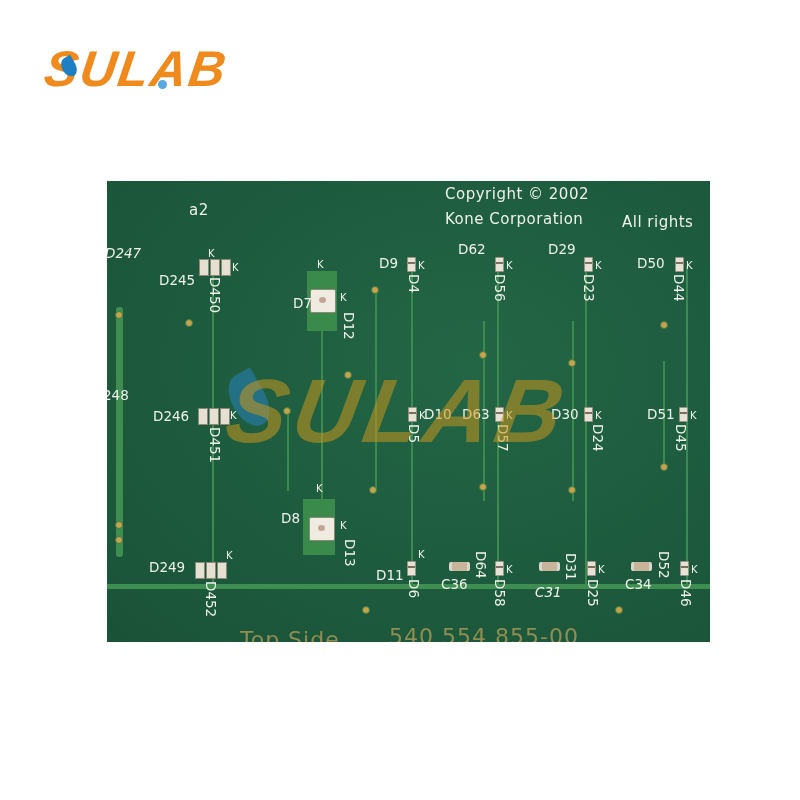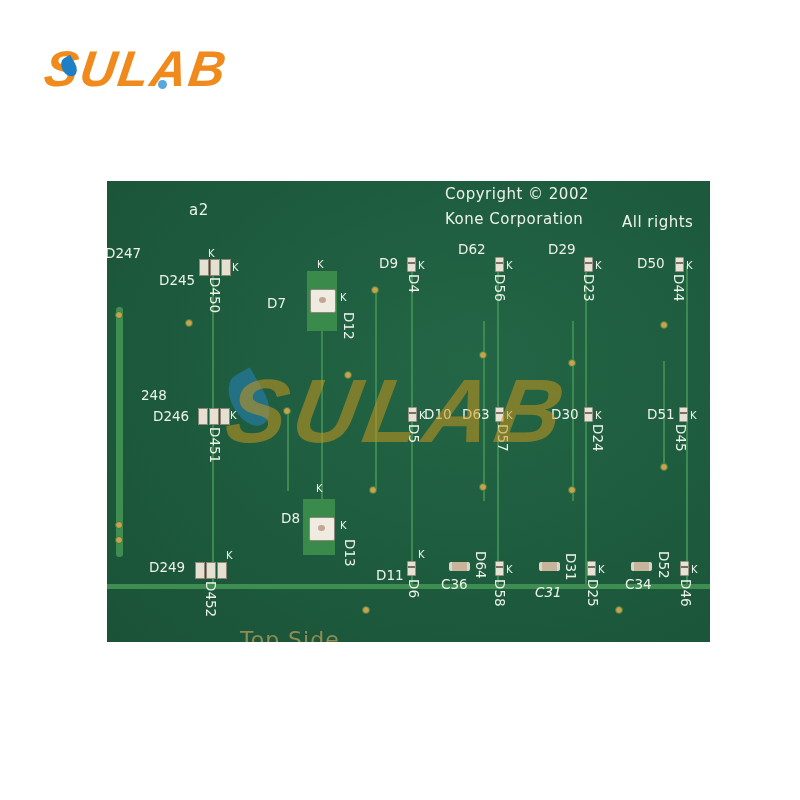--- a/index.html
+++ b/index.html
@@ -70,49 +70,49 @@
   <div class="via" style="left:8px;top:340px;"></div>
   <div class="via" style="left:8px;top:355px;"></div>
   <div class="via" style="left:255px;top:425px;"></div>
   <div class="via" style="left:508px;top:425px;"></div>
 
   <div class="silk big" style="left:82px;top:22px;">a2</div>
   <div class="silk big" style="left:338px;top:6px;">Copyright © 2002</div>
   <div class="silk big" style="left:338px;top:31px;">Kone Corporation</div>
   <div class="silk big" style="left:515px;top:34px;">All rights</div>
 
-  <div class="silk lbl" style="left:-2px;top:66px;">D247</div>
+  <div class="silk lbl" style="left:-2px;top:66px;font-style:italic;">D247</div>
   <div class="silk lbl" style="left:52px;top:93px;">D245</div>
   <div class="silk small" style="left:101px;top:68px;">K</div>
   <div class="tripled" style="left:92px;top:78px;"></div>
   <div class="tripled" style="left:103px;top:78px;"></div>
   <div class="tripled" style="left:114px;top:78px;"></div>
   <div class="silk small" style="left:125px;top:82px;">K</div>
   <div class="silk lbl rot" style="left:114px;top:96px;">D450</div>
 
-  <div class="silk lbl" style="left:-4px;top:208px;margin-left:38px;">248</div>
+  <div class="silk lbl" style="left:-4px;top:208px;">248</div>
   <div class="silk lbl" style="left:46px;top:229px;">D246</div>
   <div class="tripled" style="left:91px;top:227px;"></div>
   <div class="tripled" style="left:102px;top:227px;"></div>
   <div class="tripled" style="left:113px;top:227px;"></div>
   <div class="silk small" style="left:123px;top:230px;">K</div>
   <div class="silk lbl rot" style="left:114px;top:246px;">D451</div>
 
   <div class="silk lbl" style="left:42px;top:380px;">D249</div>
   <div class="tripled" style="left:88px;top:381px;"></div>
   <div class="tripled" style="left:99px;top:381px;"></div>
   <div class="tripled" style="left:110px;top:381px;"></div>
   <div class="silk small" style="left:119px;top:370px;">K</div>
   <div class="silk lbl rot" style="left:110px;top:400px;">D452</div>
 
   <div class="led-pad" style="left:200px;top:90px;width:30px;height:60px;"></div>
   <div class="led" style="left:203px;top:108px;"></div>
   <div class="silk small" style="left:210px;top:79px;">K</div>
   <div class="silk small" style="left:233px;top:112px;">K</div>
-  <div class="silk lbl" style="left:160px;top:116px;">D7</div>
+  <div class="silk lbl" style="left:186px;top:116px;">D7</div>
   <div class="silk lbl rot" style="left:248px;top:131px;">D12</div>
 
   <div class="led-pad" style="left:196px;top:318px;width:32px;height:56px;"></div>
   <div class="led" style="left:202px;top:336px;"></div>
   <div class="silk small" style="left:209px;top:303px;">K</div>
   <div class="silk small" style="left:233px;top:340px;">K</div>
   <div class="silk lbl" style="left:174px;top:331px;">D8</div>
   <div class="silk lbl rot" style="left:249px;top:358px;">D13</div>
 
   <div class="silk lbl" style="left:272px;top:76px;">D9</div>
@@ -175,16 +175,17 @@
   <div class="silk lbl rot" style="left:580px;top:243px;">D45</div>
 
   <div class="cap" style="left:524px;top:381px;"></div>
   <div class="silk lbl" style="left:518px;top:397px;">C34</div>
   <div class="silk lbl rot" style="left:563px;top:370px;">D52</div>
   <div class="diode" style="left:573px;top:380px;"></div>
   <div class="silk small" style="left:584px;top:384px;">K</div>
   <div class="silk lbl rot" style="left:585px;top:398px;">D46</div>
 
   <div class="faded" style="left:133px;top:446px;">Top Side</div>
+  <div class="faded" style="left:282px;top:443px;">540 554 855-00</div>
 </div>
 
 <div class="wm-drop"></div>
 <div class="wm">SULAB</div>
 
 </body></html>

